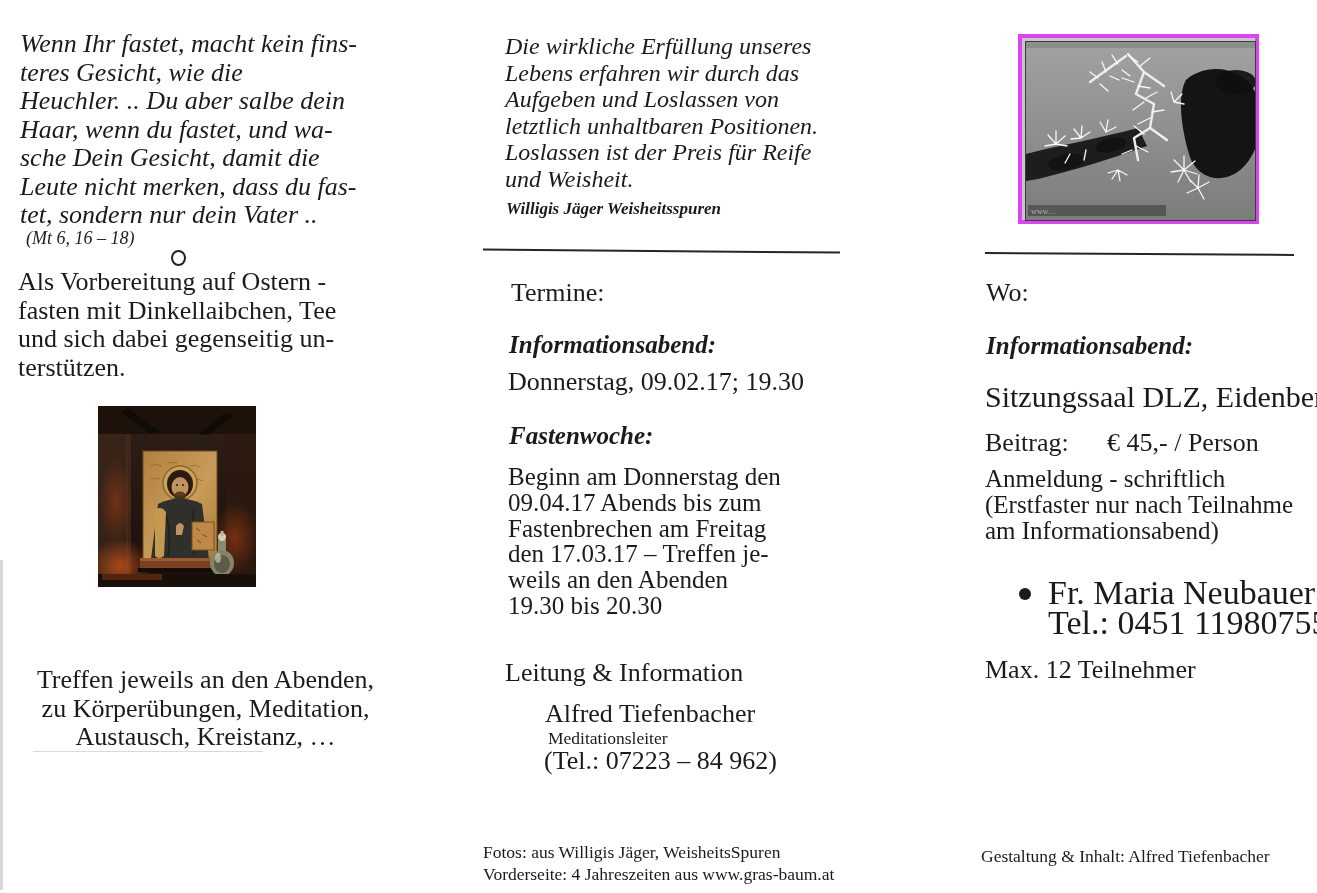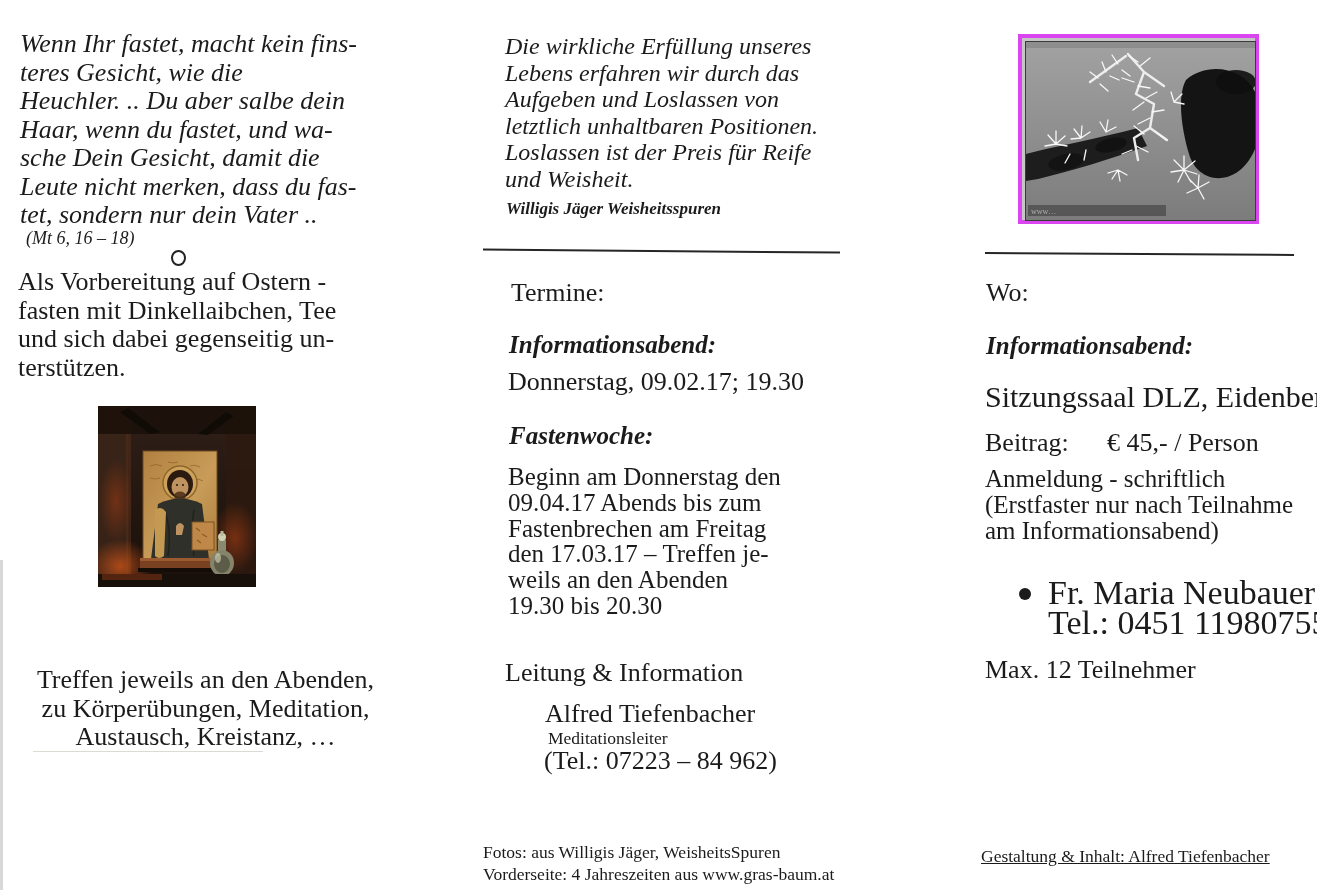--- a/index.html
+++ b/index.html
@@ -46,21 +46,21 @@
   .r-beitrag { left:985px; top:428px; font-size:26px; }
   .r-beitrag .lbl { display:inline-block; width:122px; }
   .r-anmeld  { left:985px; top:466px; font-size:25px; line-height:26.2px; }
   .r-contact { left:1019px; top:578px; display:flex; }
   .r-bullet  { width:12px; height:12px; border-radius:50%; background:#1b1b1b; margin-top:10px; margin-right:17px; flex:none; }
   .r-contact-text { font-size:34px; line-height:30px; }
   .r-max     { left:985px; top:655px; font-size:26px; }
 
   
   .f-left    { left:483px; top:842px; font-size:17.5px; line-height:21.5px; }
-  .f-right   { left:981px; top:846px; font-size:17.5px;text-decoration:underline; }
+  .f-right   { left:981px; top:846px; font-size:17.5px; }
 
   
   .art-line  { left:33px; top:751px; width:230px; height:1px; background:#dddad4; }
   .art-edge  { left:0; top:560px; width:3px; height:330px; background:#d8d8d8; }
 
   svg { display:block; }
 </style>
 </head>
 <body>
 

